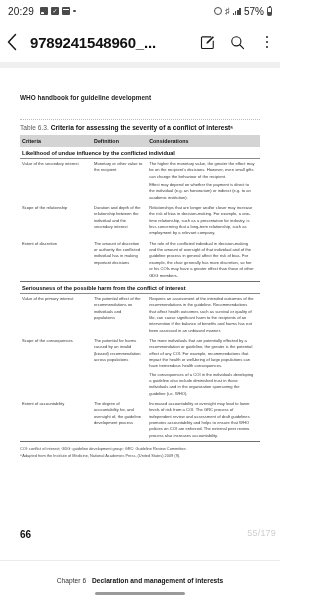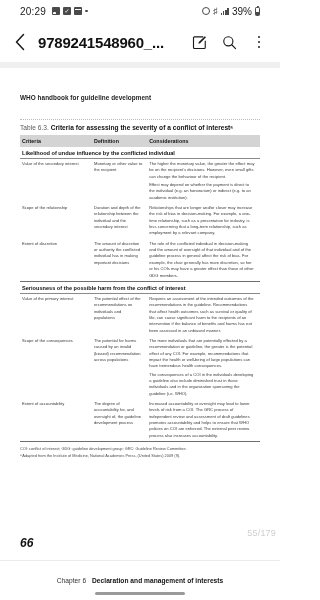--- a/index.html
+++ b/index.html
@@ -6,21 +6,21 @@
   html,body {
     width:280px; height:600px;
     background:#ffffff;
     font-family:"Liberation Sans", sans-serif;
     overflow:hidden;
   }
 
   
   .statusbar{
     height:22px; display:flex; align-items:center;
-    padding:0 20px; font-size:9.5px; color:#1a1a1a;
+    padding:0 8px; font-size:9.5px; color:#1a1a1a;
     background:#ffffff;
   }
   .sb-left{display:flex;align-items:center;gap:3px;}
   .sb-right{margin-left:auto;display:flex;align-items:center;gap:3px;}
   .sb-time{font-size:10px;letter-spacing:.2px;margin-right:3px;}
   .sb-ic{width:8px;height:8px;display:inline-block;position:relative;}
   .ic-img{background:#4a4a4a;border-radius:1px;}
   .ic-img:after{content:"";position:absolute;left:1px;bottom:1px;width:3px;height:2px;background:#fff;border-radius:1px 1px 0 0;}
   .ic-check{background:#4a4a4a;border-radius:1px;color:#fff;font-size:6px;line-height:8px;text-align:center;}
   .ic-card{background:#4a4a4a;border-radius:1px;}
@@ -34,21 +34,21 @@
   .ic-sig i:nth-child(2){height:4px;}
   .ic-sig i:nth-child(3){height:5.5px;}
   .ic-sig i:nth-child(4){height:7px;}
   .sb-batt{font-size:10px;}
   .ic-bat{width:5px;height:9px;border:1.1px solid #4a4a4a;border-radius:1.2px;position:relative;background:linear-gradient(to top,#4a4a4a 39%,transparent 39%);}
   .ic-bat:before{content:"";position:absolute;top:-2px;left:1px;width:2px;height:1.2px;background:#4a4a4a;border-radius:1px;}
 
   
   .toolbar{
     height:40px; display:flex; align-items:center;
-    padding:0 8px; gap:4px; background:#ffffff;
+    padding:0 0; gap:4px; background:#ffffff;
   }
   .tb-back{width:24px;height:28px;display:flex;align-items:center;justify-content:center;flex:0 0 auto;}
   .tb-title{
     flex:1 1 auto; font-size:15px; font-weight:bold; color:#111;
     white-space:nowrap; overflow:hidden; text-overflow:clip;
     letter-spacing:-0.2px; padding-left:2px;
   }
   .tb-btn{width:26px;height:28px;display:flex;align-items:center;justify-content:center;flex:0 0 auto;}
   .dots{display:flex;flex-direction:column;gap:2.5px;align-items:center;}
   .dots span{width:2.6px;height:2.6px;border-radius:50%;background:#222;display:block;}
@@ -96,22 +96,22 @@
   }
   .body-row td p{margin-bottom:2px;}
   .body-row td p:last-child{margin-bottom:0;}
   .rule-hard{border-top:.7px solid #6e6e6e;}
   .rule-end td{border-top:.7px solid #6e6e6e;padding:0;height:0;font-size:0;}
 
   .tbl-notes{margin-top:4px;font-size:3.9px;color:#4a4a4a;line-height:1.7;}
   .tbl-notes .nl{display:block;}
 
   .folio{
-    position:absolute; left:20px; bottom:46px;
-    font-size:12px; font-weight:bold; color:#111;font-style:italic;
+    position:absolute; left:20px; bottom:56px;
+    font-size:10px; font-weight:bold; color:#111;
   }
 
   
   .pagecount{
     position:absolute; right:4px; top:466px;
     font-size:9px; color:#cfcfcf; letter-spacing:.2px;
   }
 
   
   .bottombar{
@@ -140,21 +140,21 @@
   </div>
   <div class="sb-right">
     <span class="ic-alarm"></span>
     <span class="ic-vib">♯</span>
     <span class="ic-sig">
         <i></i>
         <i></i>
         <i></i>
         <i></i>
       </span>
-    <span class="sb-batt">39%</span>
+    <span class="sb-batt">57%</span>
     <span class="ic-bat"></span>
   </div>
 </div>
 
 <div class="toolbar">
   <div class="tb-back">
     <svg width="12" height="18" viewBox="0 0 12 18">
       <path d="M9.5 1.5 L2.5 9 L9.5 16.5" fill="none" stroke="#1a1a1a" stroke-width="1.5" stroke-linecap="round" stroke-linejoin="round"></path>
     </svg>
   </div>

